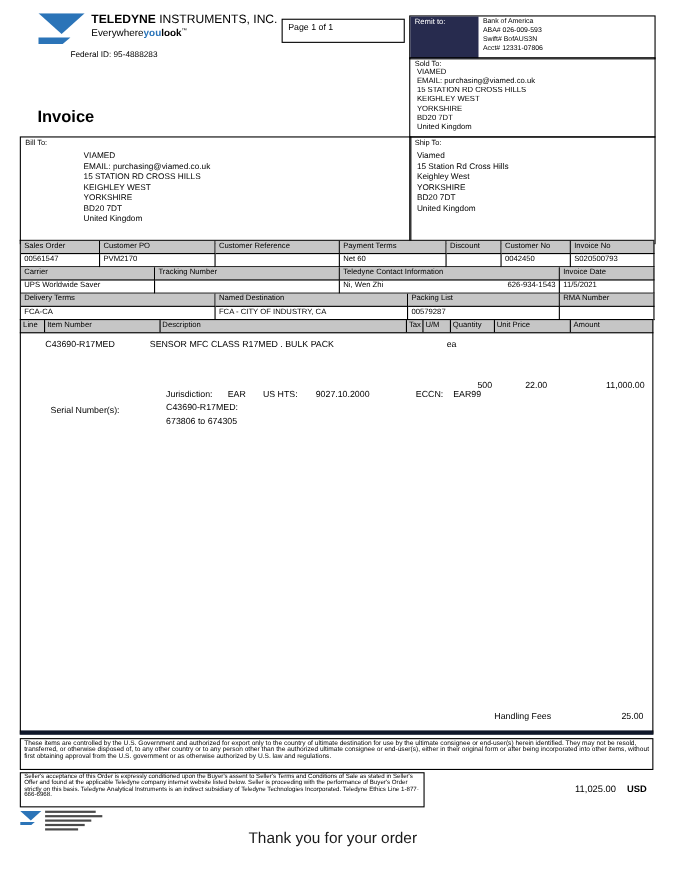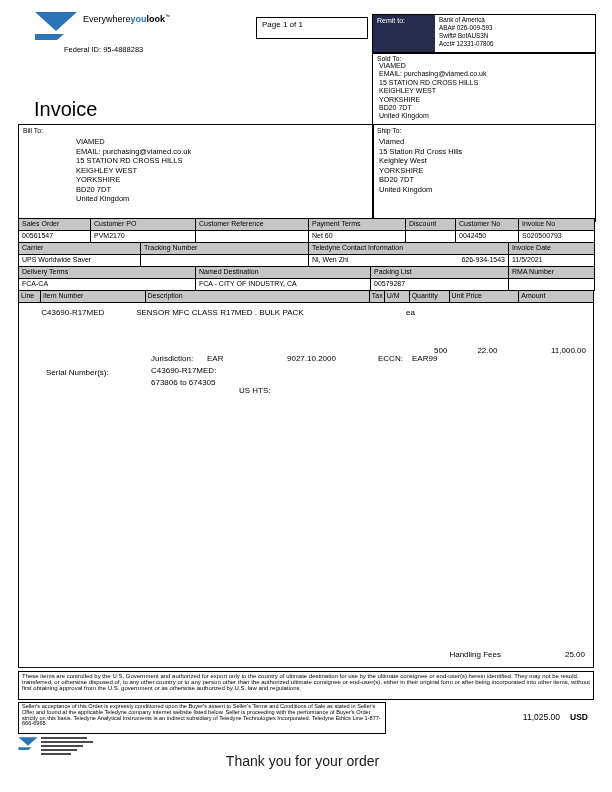--- a/index.html
+++ b/index.html
@@ -28,38 +28,38 @@
   .addr-label{font-size:6.8px;padding:2px 0 0 4px;}
   .addr-lines{line-height:9.5px;font-size:7.5px;}
   .addr-lines div{white-space:nowrap;overflow:hidden;}
   .soldto{left:372px;top:52px;width:222px;height:71px;}
   .soldto .addr-lines{padding-left:6px;line-height:8.4px;font-size:7px;}
   .billto{left:18px;top:124px;width:354px;height:96px;}
   .billto .addr-lines{padding:3px 0 0 57px;}
   .shipto{left:372px;top:124px;width:222px;height:96px;}
   .shipto .addr-lines{padding:3px 0 0 6px;}
 
-  .title{left:34px;top:98px;font-size:20px;font-weight:normal;}
+  .title{left:34px;top:98px;font-size:15px;font-weight:bold;}
 
   
   .info{left:18px;top:218px;width:576px;border-top:1px solid #000;border-left:1px solid #000;font-size:7px;}
   .irow{display:flex;}
   .icell{height:12px;border-right:1px solid #000;border-bottom:1px solid #000;
          padding:1px 3px;white-space:nowrap;overflow:hidden;box-sizing:border-box;}
   .hdr{background:#c6c6c6;}
   .split{display:flex;justify-content:space-between;}
 
   
   .items-hdr{left:18px;top:290px;width:576px;display:flex;border:1px solid #000;
              background:#c6c6c6;font-size:7px;box-sizing:border-box;}
   .icell2{height:11px;border-right:1px solid #000;padding:1px 2px;white-space:nowrap;
           overflow:hidden;box-sizing:border-box;}
   .icell2:last-child{border-right:none;}
   .items-body{left:18px;top:302px;width:576px;height:366px;border-left:1px solid #000;
-              border-right:1px solid #000;border-bottom:1px solid #0f172a;font-size:8px;box-sizing:border-box;}
+              border-right:1px solid #000;border-bottom:4px solid #0f172a;font-size:8px;box-sizing:border-box;}
   .item-row{display:flex;padding-top:6px;}
   .item-row>div{padding:0 2px;box-sizing:border-box;white-space:nowrap;}
   .rt{text-align:right;margin-top:38px;}
   .ctr{text-align:center;margin-left:48px;}
   .desc-text{width:172px;line-height:9.5px;white-space:normal;}
   .detail{position:absolute;font-size:8px;white-space:nowrap;}
   .handling-label{position:absolute;right:92px;bottom:8px;font-size:8px;}
   .handling-value{position:absolute;right:8px;bottom:8px;font-size:8px;}
 
   
@@ -81,20 +81,23 @@
 <body>
 
 <div class="page">
 
   <div class="abs brand-wrap" style="left:34px;top:12px;">
     <svg width="44" height="32" viewBox="0 0 44 32">
       <polygon points="1,0 43,0 22,19" fill="#2b74b8"></polygon>
       <polygon points="1,22 30,22 23,28 1,28" fill="#2b74b8"></polygon>
     </svg>
     <div>
+      <div class="company-line">
+        <span class="company-bold">TELEDYNE</span><span class="company-rest">INSTRUMENTS, INC.</span>
+      </div>
       <div class="tagline">
         <span>Everywhere</span><span class="blue">you</span><span class="bold">look</span><span class="tm">™</span>
       </div>
     </div>
   </div>
   <div class="abs federal" style="left:64px;top:45px;">Federal ID: 95-4888283</div>
 
   <div class="abs pagebox" style="left:256px;top:17px;">Page 1 of 1</div>
 
   <div class="abs remit">
@@ -215,21 +218,21 @@
       </div>
       <div style="width:15px"></div>
       <div class="ctr" style="width:25px">ea</div>
       <div class="rt" style="width:40px;padding-right:12px">500</div>
       <div class="rt" style="width:70px;padding-right:28px">22.00</div>
       <div class="rt" style="width:74px;padding-right:7px">11,000.00</div>
     </div>
 
     <div class="detail" style="left:132px;top:52px;">Jurisdiction:</div>
     <div class="detail" style="left:188px;top:52px;">EAR</div>
-    <div class="detail" style="left:220px;top:52px;margin-top:32px;">US HTS:</div>
+    <div class="detail" style="left:220px;top:52px;">US HTS:</div>
     <div class="detail" style="left:268px;top:52px;">9027.10.2000</div>
     <div class="detail" style="left:359px;top:52px;">ECCN:</div>
     <div class="detail" style="left:393px;top:52px;">EAR99</div>
 
     <div class="detail" style="left:27px;top:66px;">Serial Number(s):</div>
     <div class="detail" style="left:132px;top:64px;">C43690-R17MED:</div>
     <div class="detail" style="left:132px;top:76px;">673806 to 674305</div>
 
     <div class="handling-label">Handling Fees</div>
     <div class="handling-value">25.00</div>

